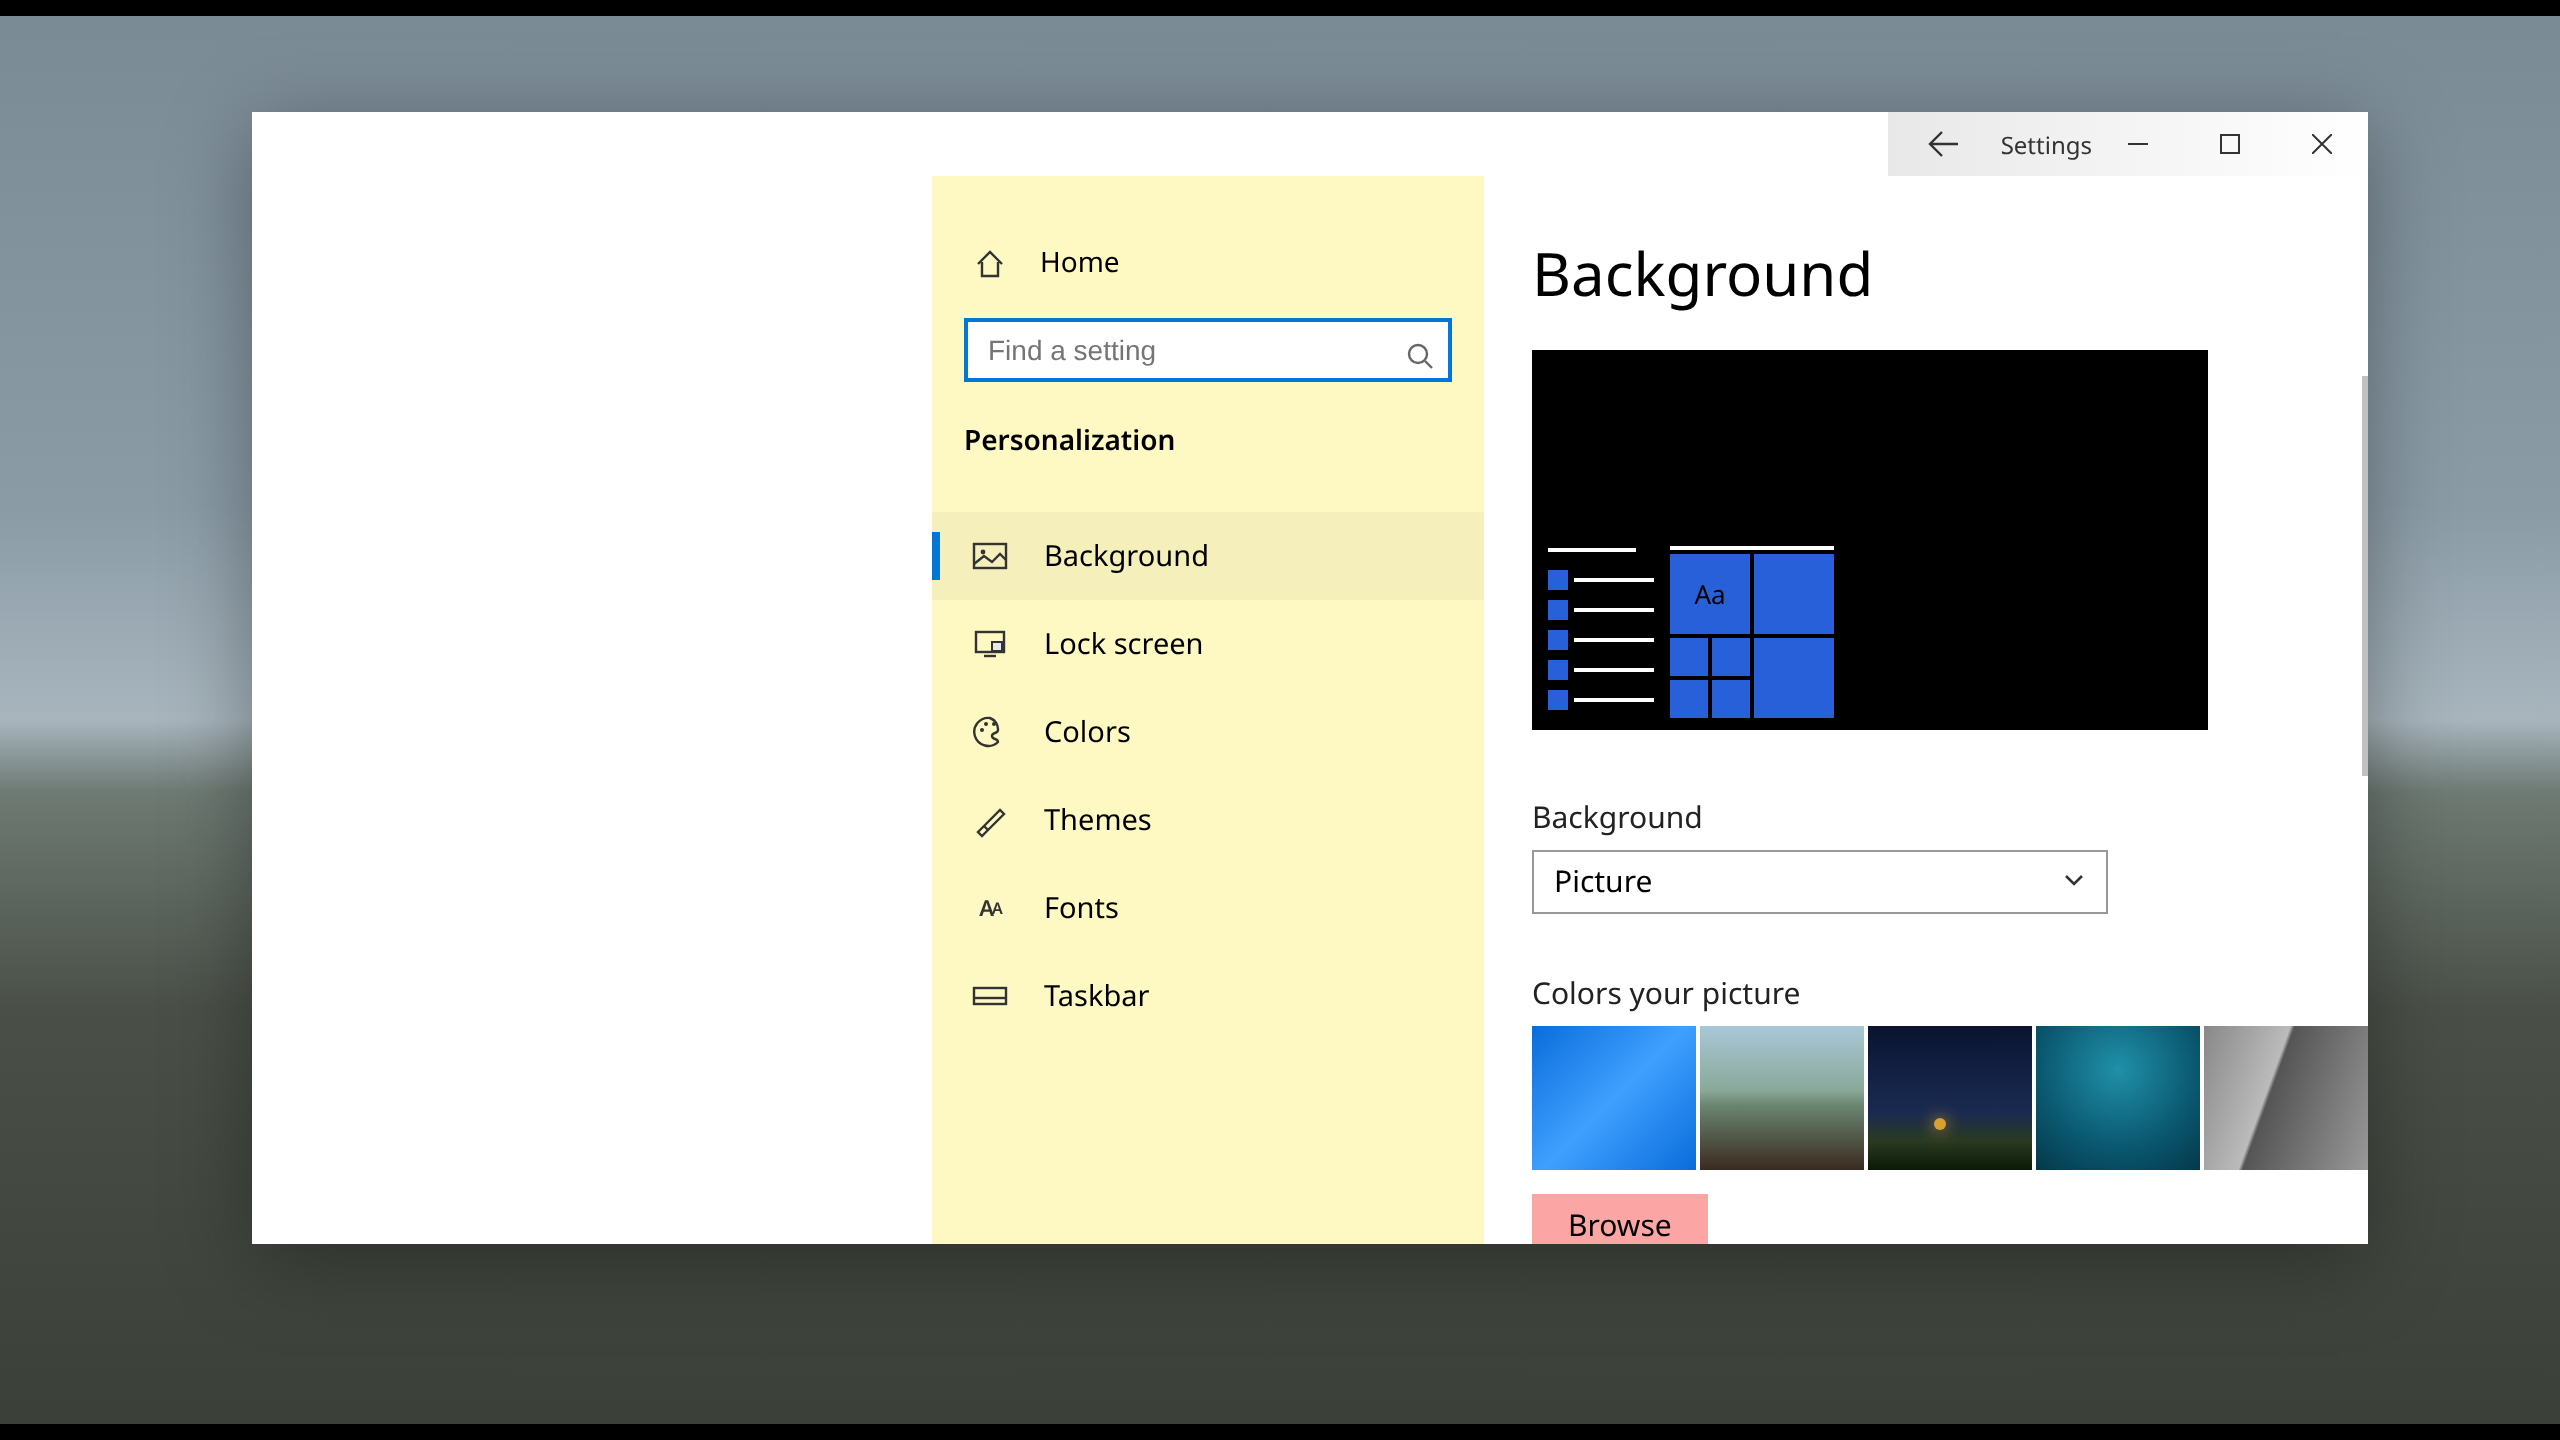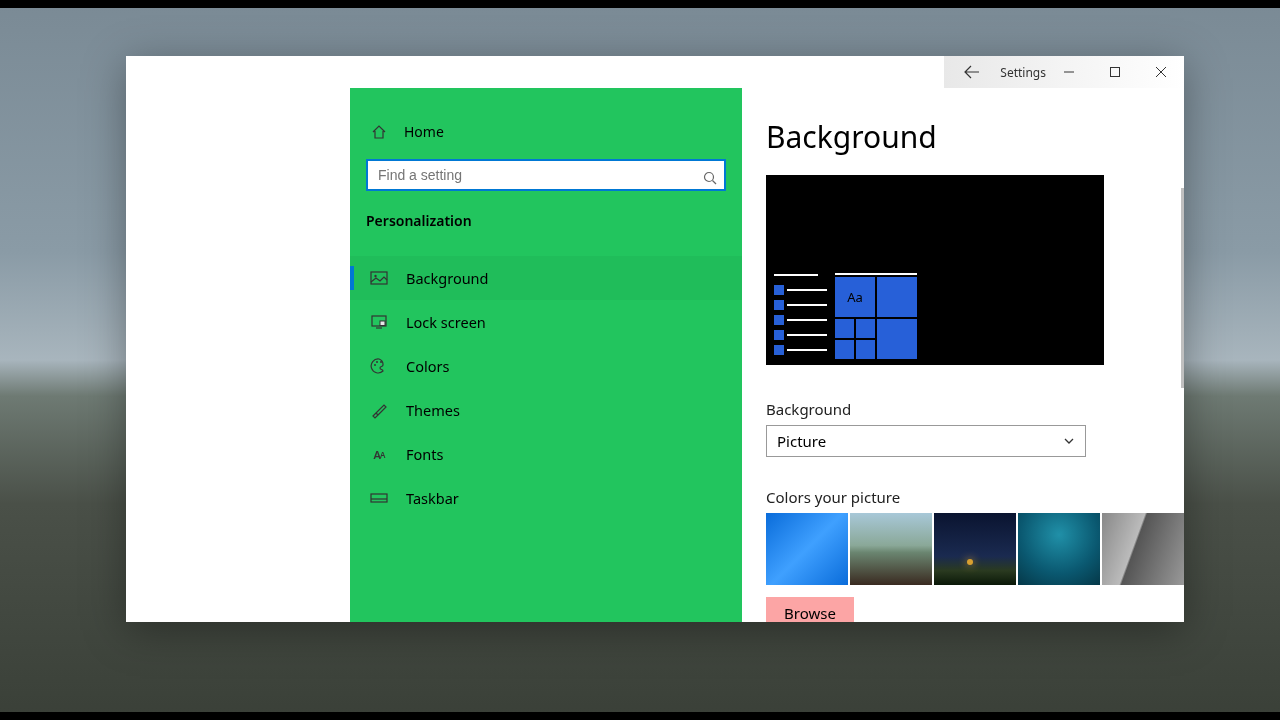--- a/index.html
+++ b/index.html
@@ -53,22 +53,22 @@
       color: #333;
     }
 
     .body {
       flex: 1;
       display: flex;
       min-height: 0;
     }
 
     .sidebar {
-      width: 392px;
-      background: #22c55e;
+      width: 276px;
+      background: #fef9c3;
       padding-top: 24px;
       flex-shrink: 0;
     }
     .sidebar .home {
       display: flex; align-items: center;
       padding: 10px 16px 10px 20px;
       font-size: 14px;
       cursor: default;
       gap: 16px;
     }
@@ -154,21 +154,21 @@
     .preview .tiles .top { grid-column: 1 / 3; background: transparent; border-top:2px solid #fff; }
     .preview .tiles .t { background: #2760d8; }
     .preview .tiles .aa { display:flex; align-items:center; justify-content:center; color:#000000; font-size:13px; }
     .preview .tiles .quad {
       background: transparent; display:grid; grid-template-columns:1fr 1fr; grid-template-rows:1fr 1fr; gap:2px;
     }
     .preview .tiles .quad div { background:#2760d8; }
 
     .field-label { font-size: 15px; color:#222; margin-bottom: 6px; }
     .dropdown {
-      width: 320px; height: 32px;
+      width: 288px; height: 32px;
       border: 1px solid #999;
       display: flex; align-items: center; justify-content: space-between;
       padding: 0 10px;
       font-size: 15px;
       margin-bottom: 30px;
       cursor: default;
       background:#fff;
     }
     .chev { width: 12px; height: 12px; }
 

